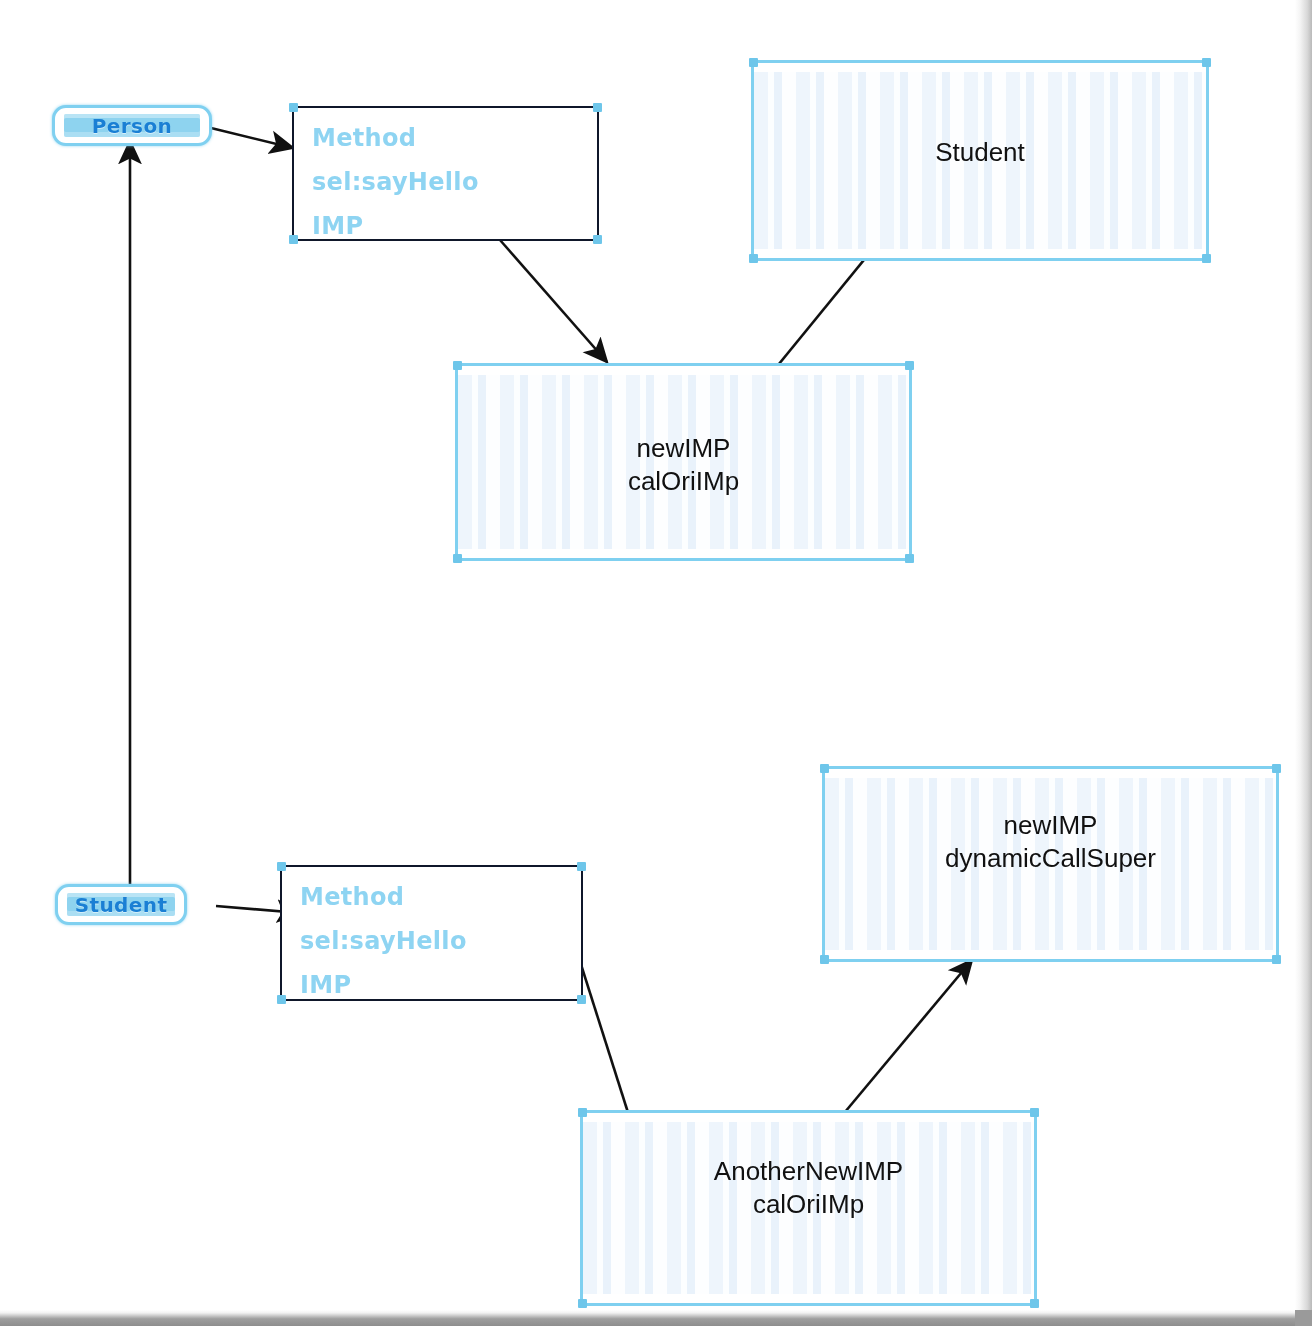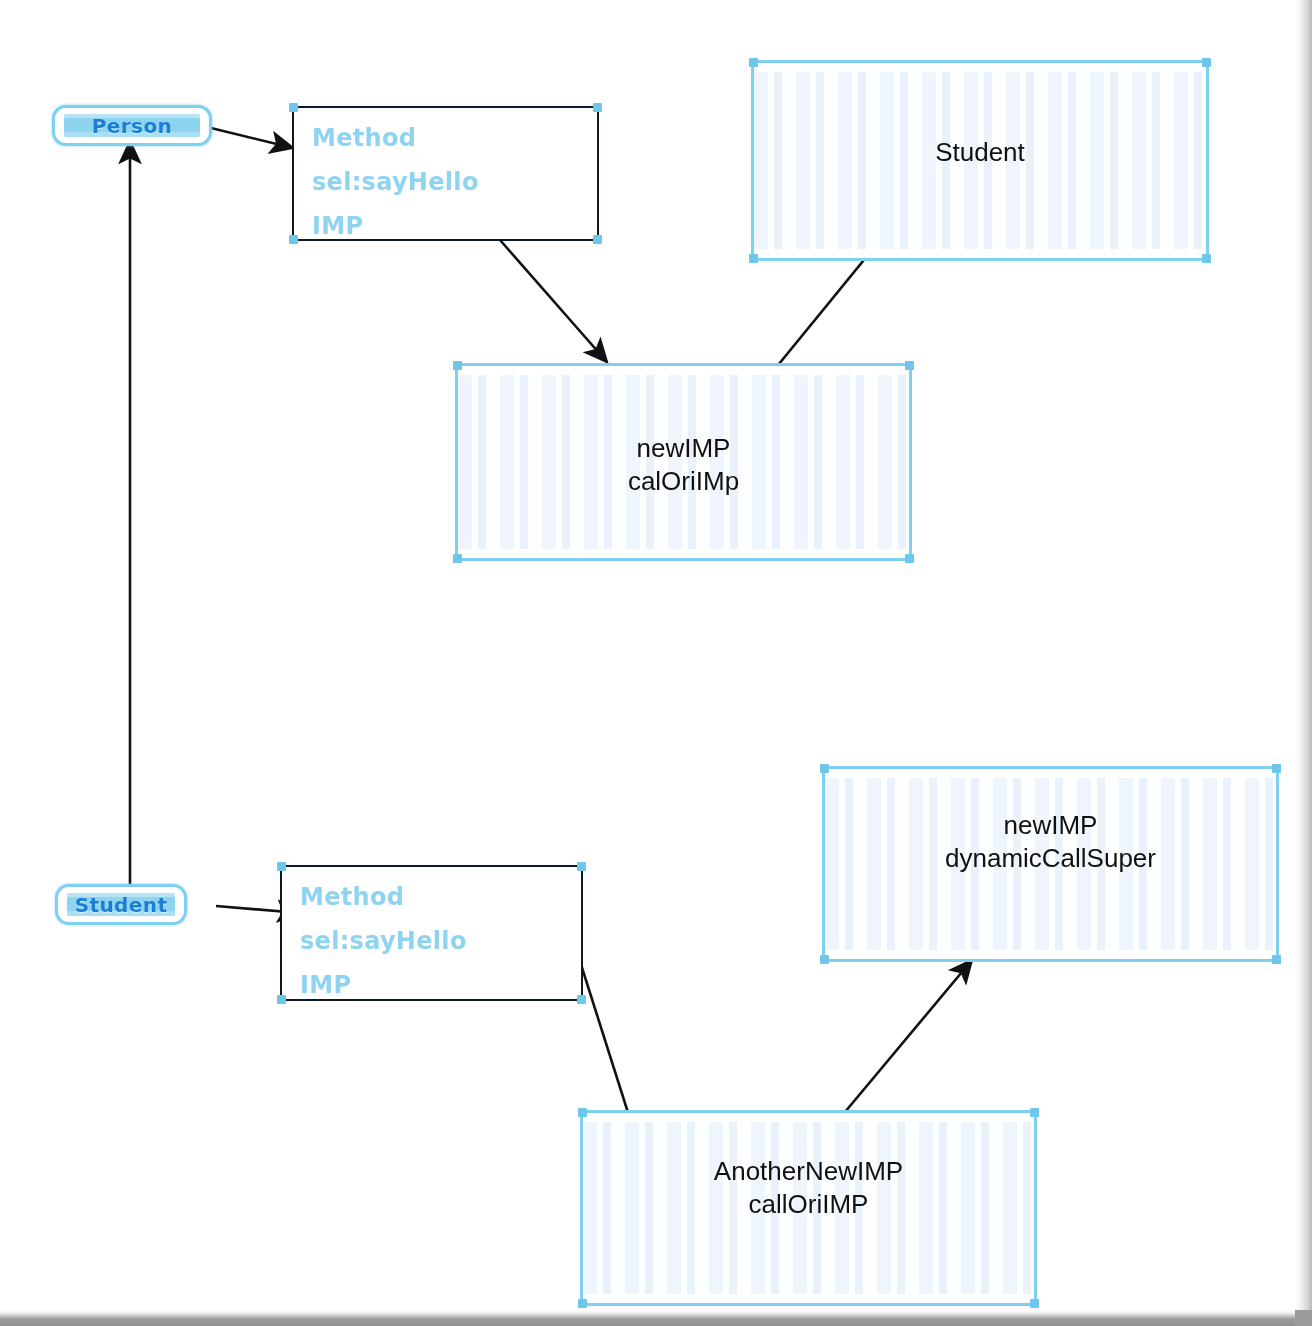--- a/index.html
+++ b/index.html
@@ -245,20 +245,20 @@
   </div>
 
   <div class="sbox" style="left:580px; top:1110px; width:457px; height:196px;">
     <span class="inner-top"></span>
     <span class="inner-bot"></span>
     <span class="handle h-tl"></span>
     <span class="handle h-tr"></span>
     <span class="handle h-bl"></span>
     <span class="handle h-br"></span>
     <span class="slabel" style="top:42px">AnotherNewIMP
-callOriIMP</span>
+calOriIMp</span>
   </div>
 
   <div class="edge-right"></div>
   <div class="edge-bottom"></div>
   <div class="edge-corner"></div>
 
 </div>
 
 </body></html>

